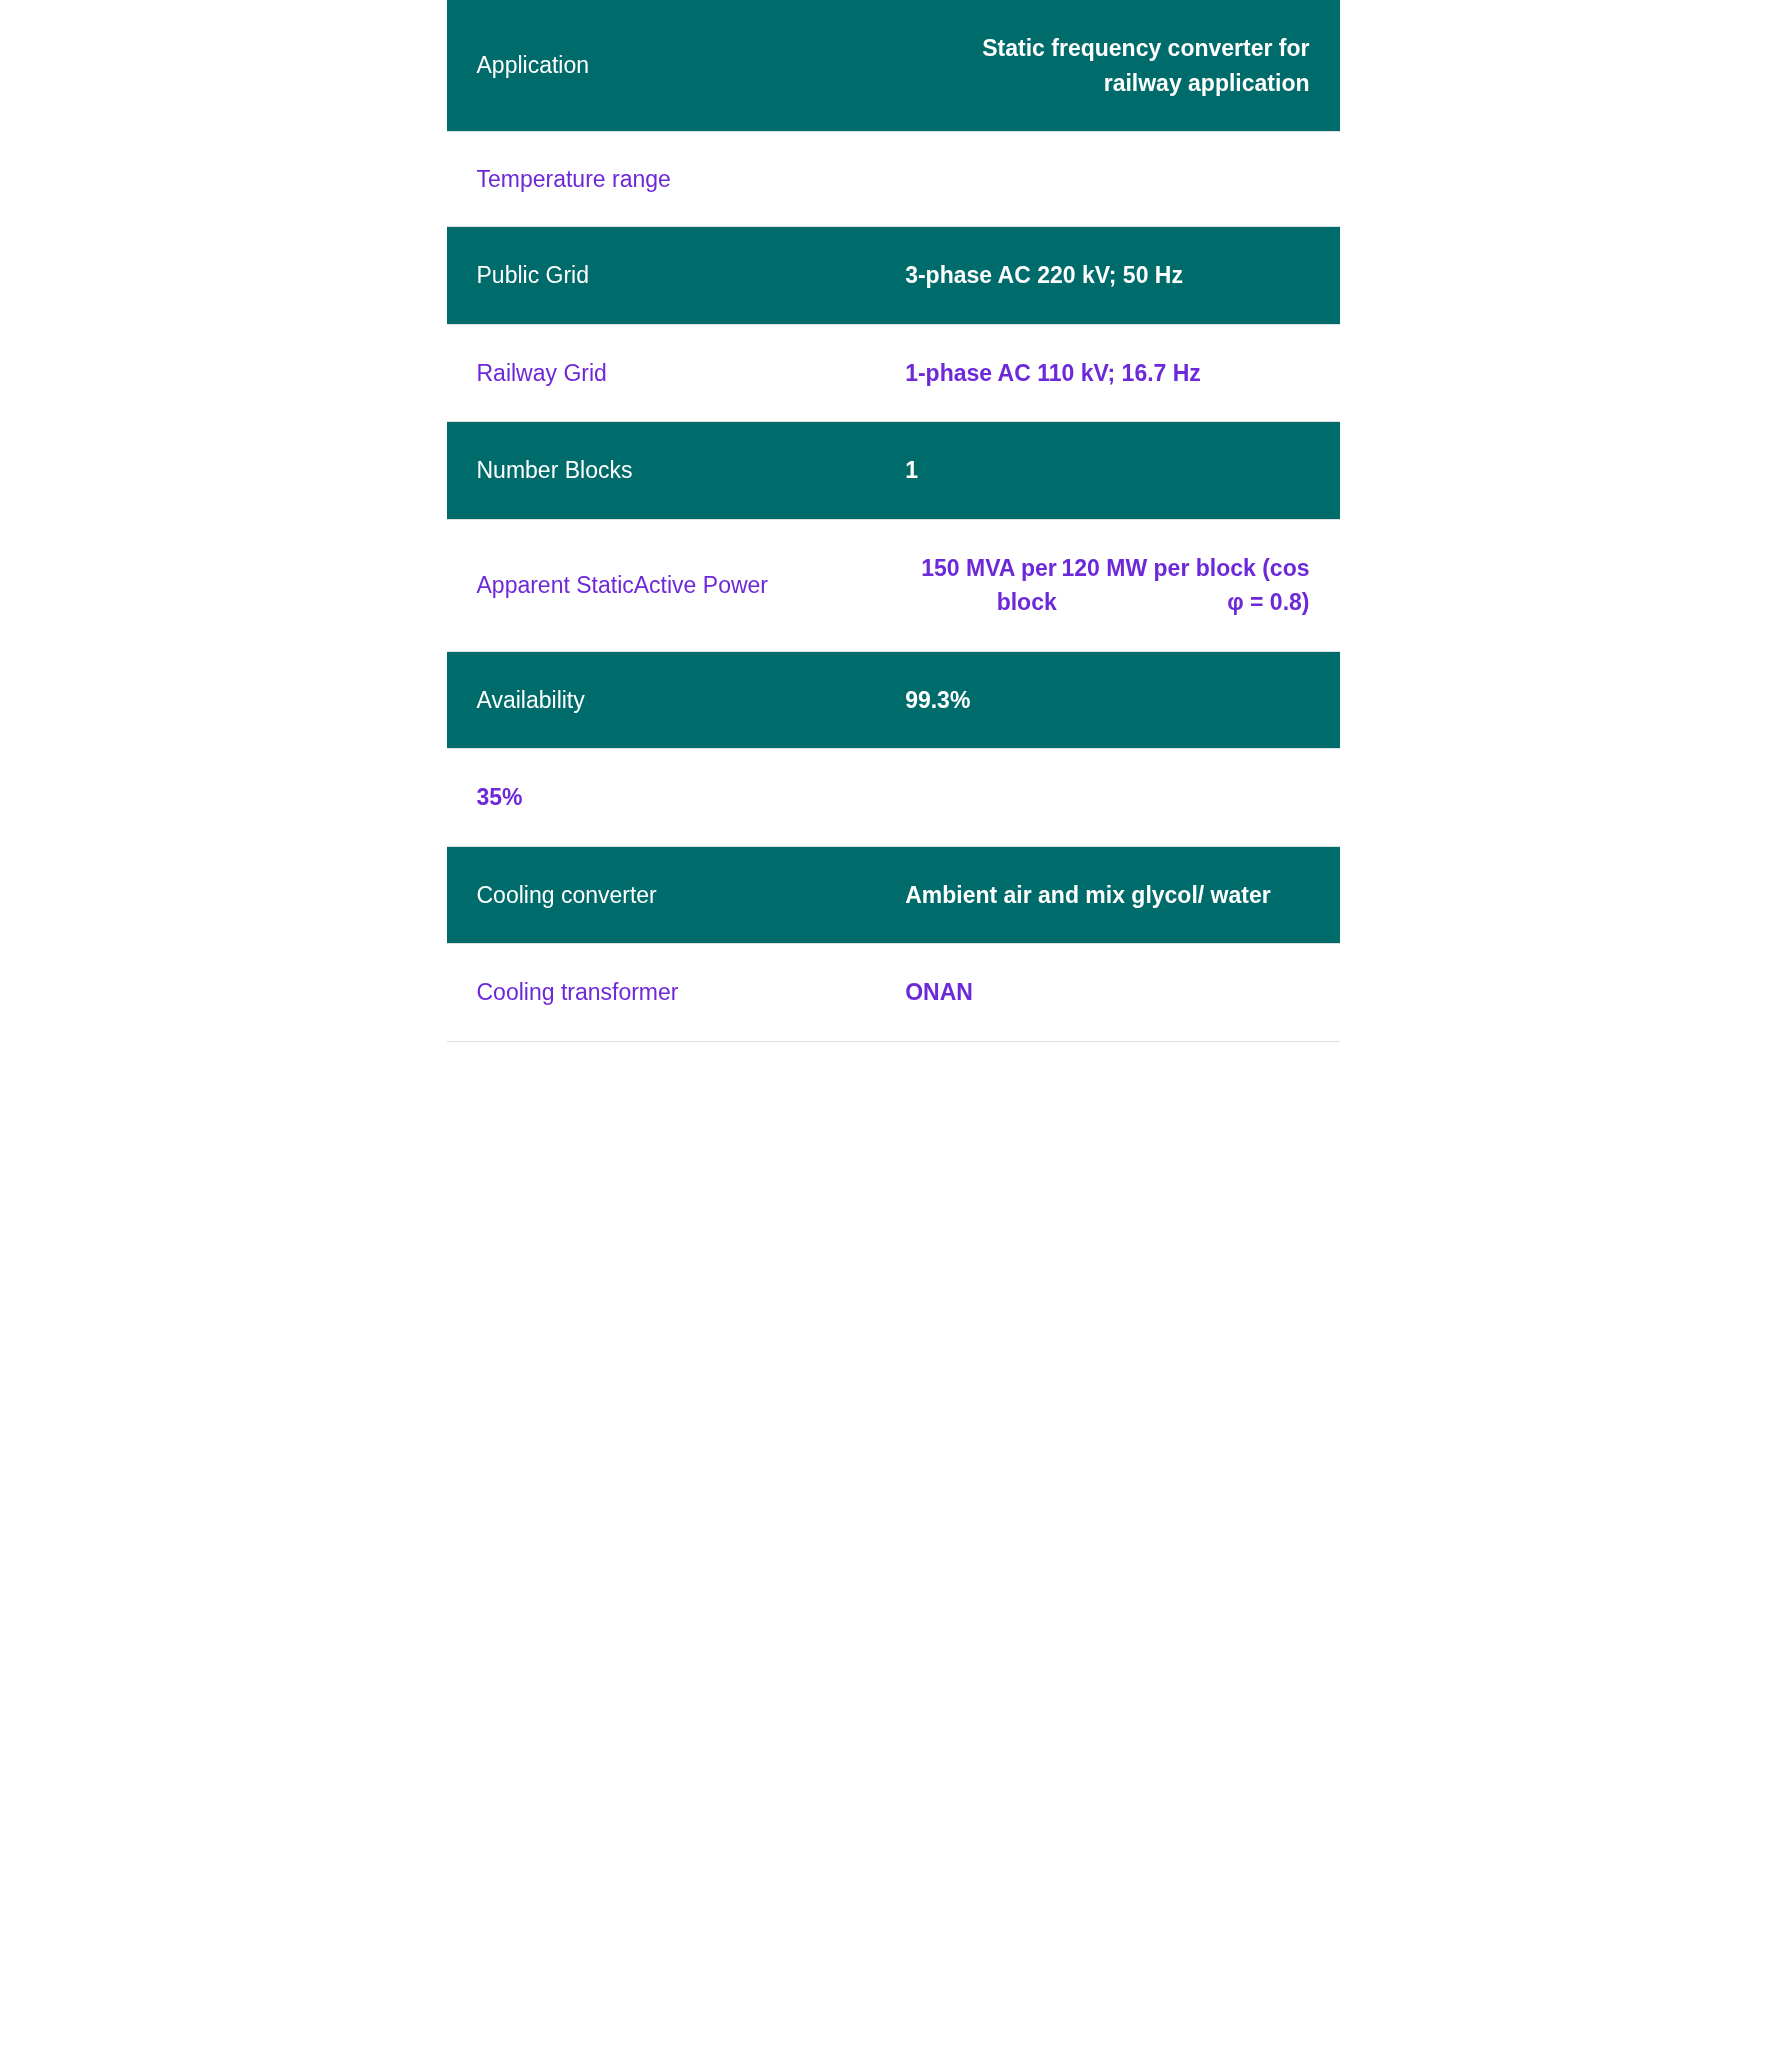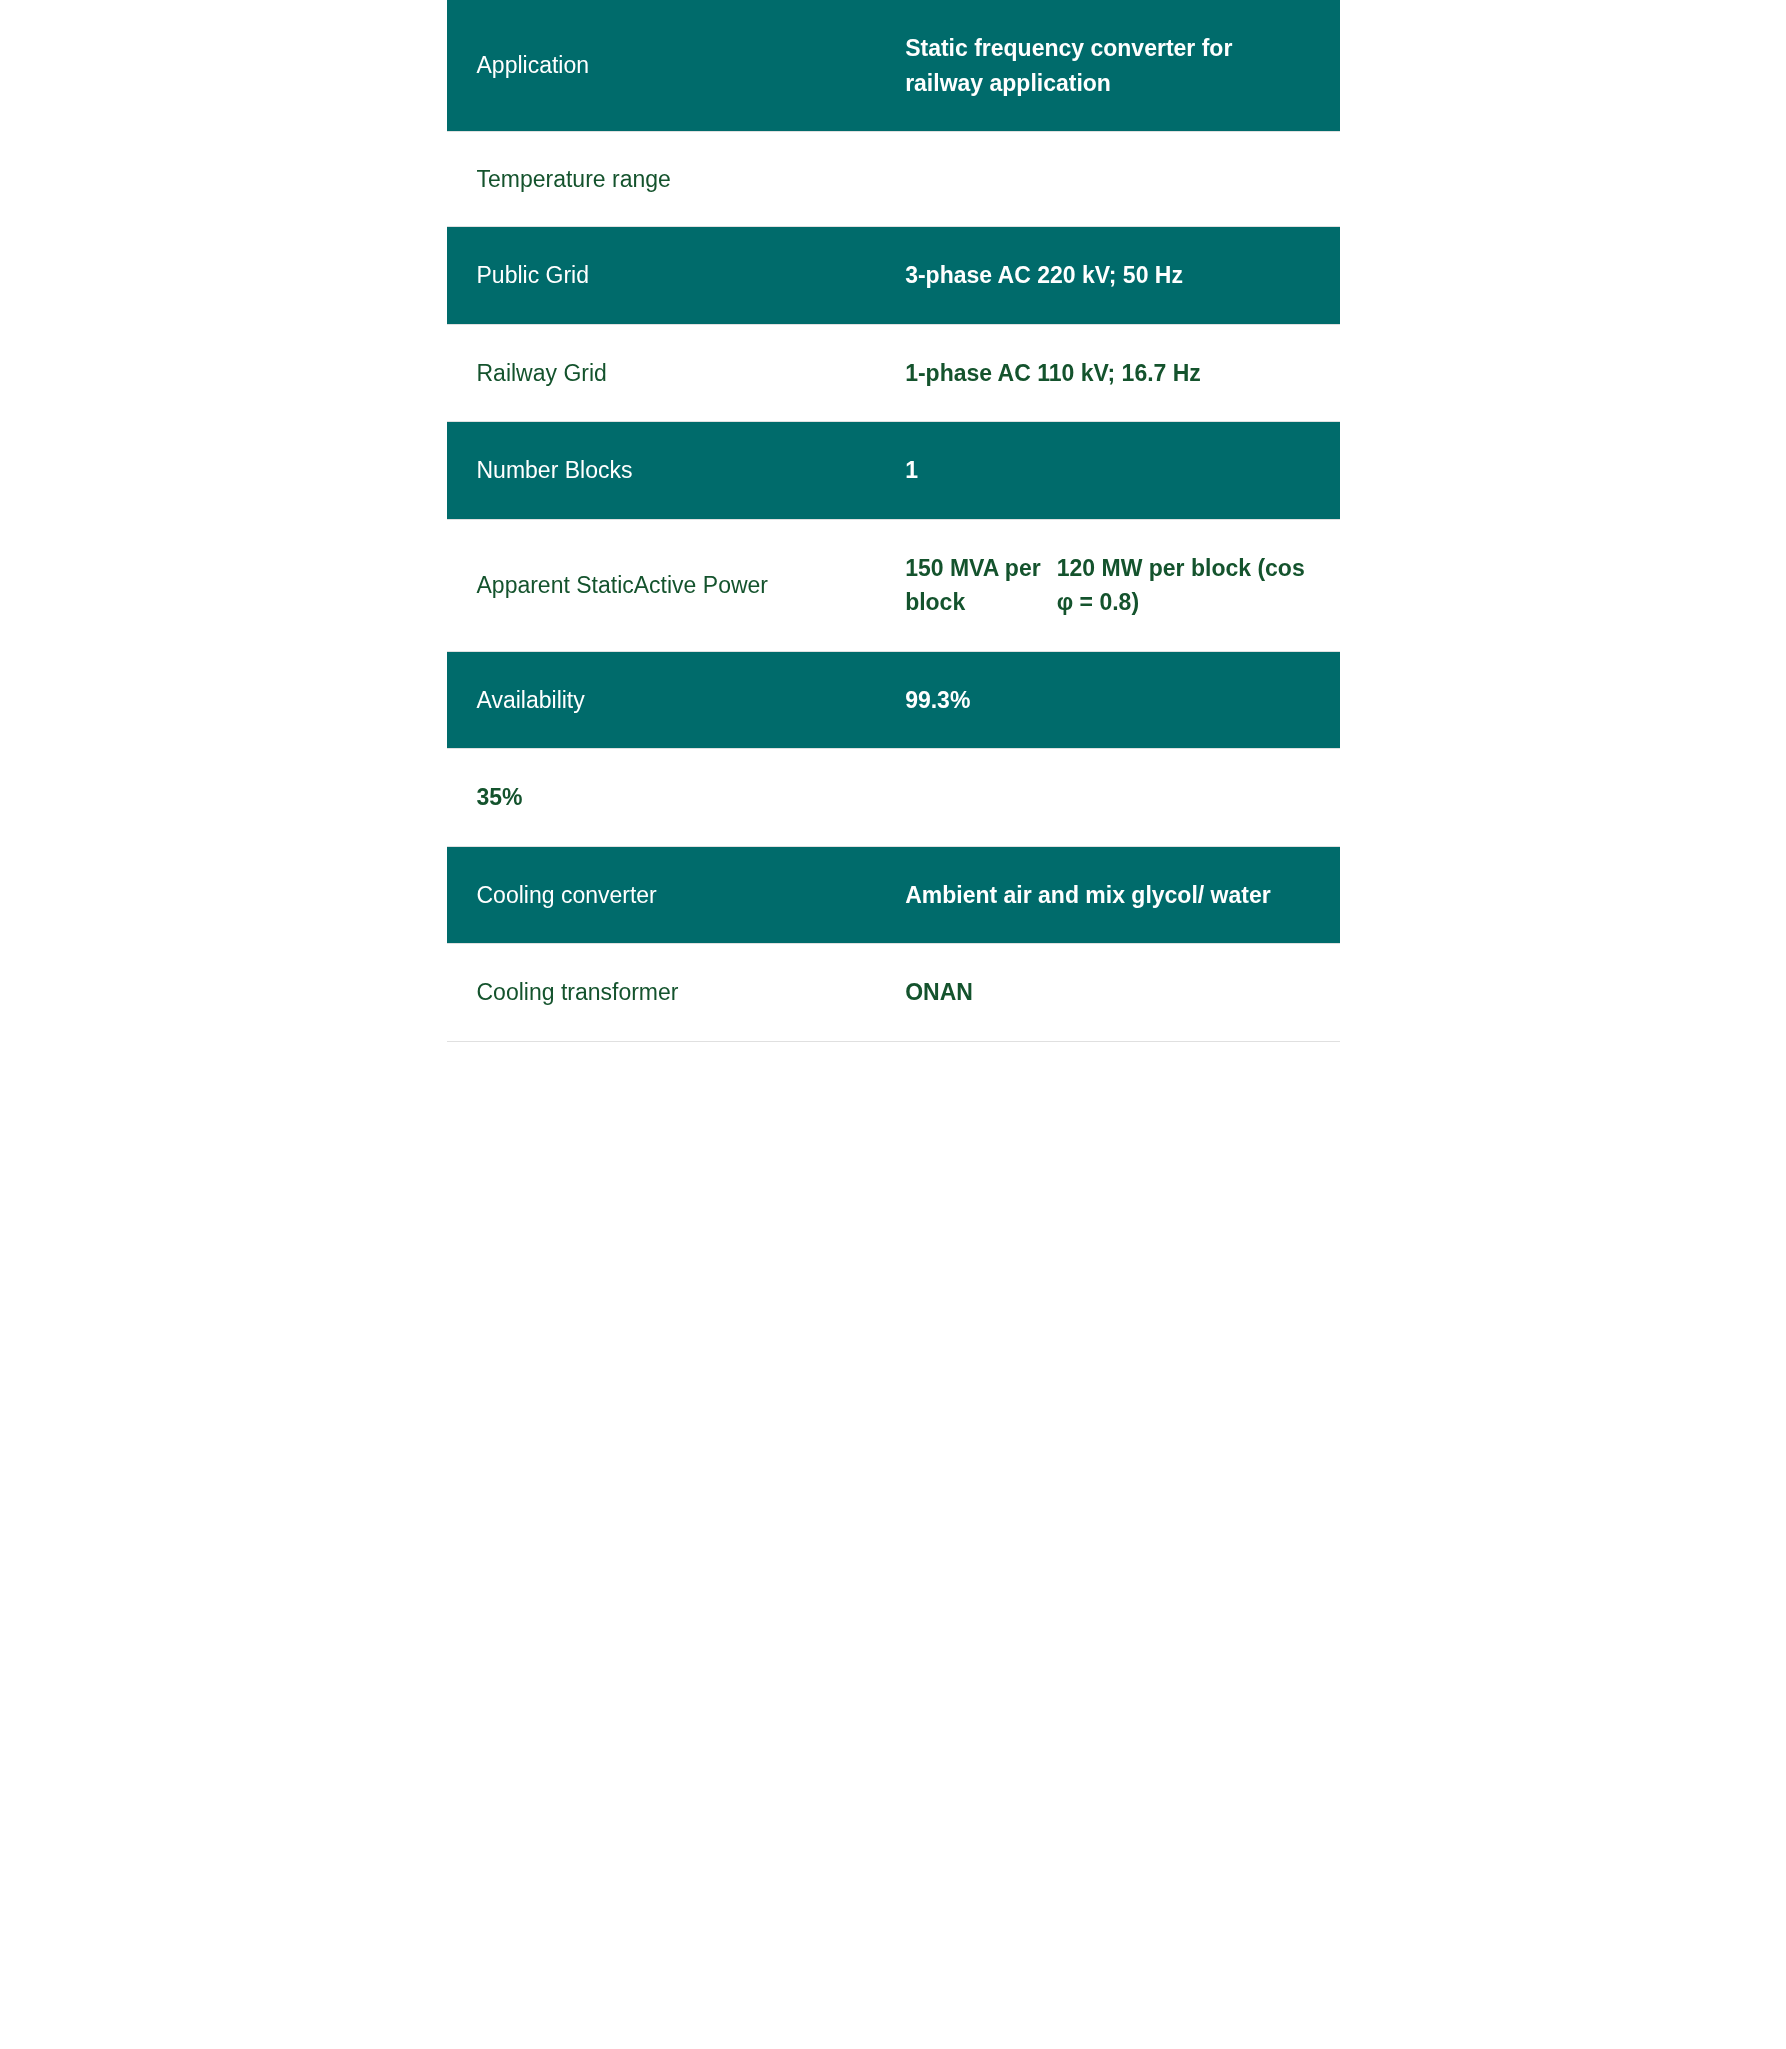--- a/index.html
+++ b/index.html
@@ -12,20 +12,21 @@
       font-family: 'Segoe UI', Arial, sans-serif;
       background: #ffffff;
       width: 100%;
       max-width: 893px;
       margin: 0 auto;
     }
 
     .table-container {
       width: 100%;
       border-collapse: collapse;
+      text-align: right;
     }
 
     .row {
       display: flex;
       width: 100%;
       border-bottom: 0.8px solid #e0e0e0;
     }
 
     .row.teal {
       background-color: #006b6b;
@@ -63,21 +64,21 @@
       justify-content: center;
     }
 
     .row.teal .cell-label,
     .row.teal .cell-value {
       color: #ffffff;
     }
 
     .row.white .cell-label,
     .row.white .cell-value {
-      color: #14532d;
+      color: #6d28d9;
     }
   </style>
 </head>
 <body>
 
 <div class="table-container">
 <div class="row teal">
       <div class="cell-label">Application</div>
       <div class="cell-value">Static frequency converter for railway application</div>
     </div>

